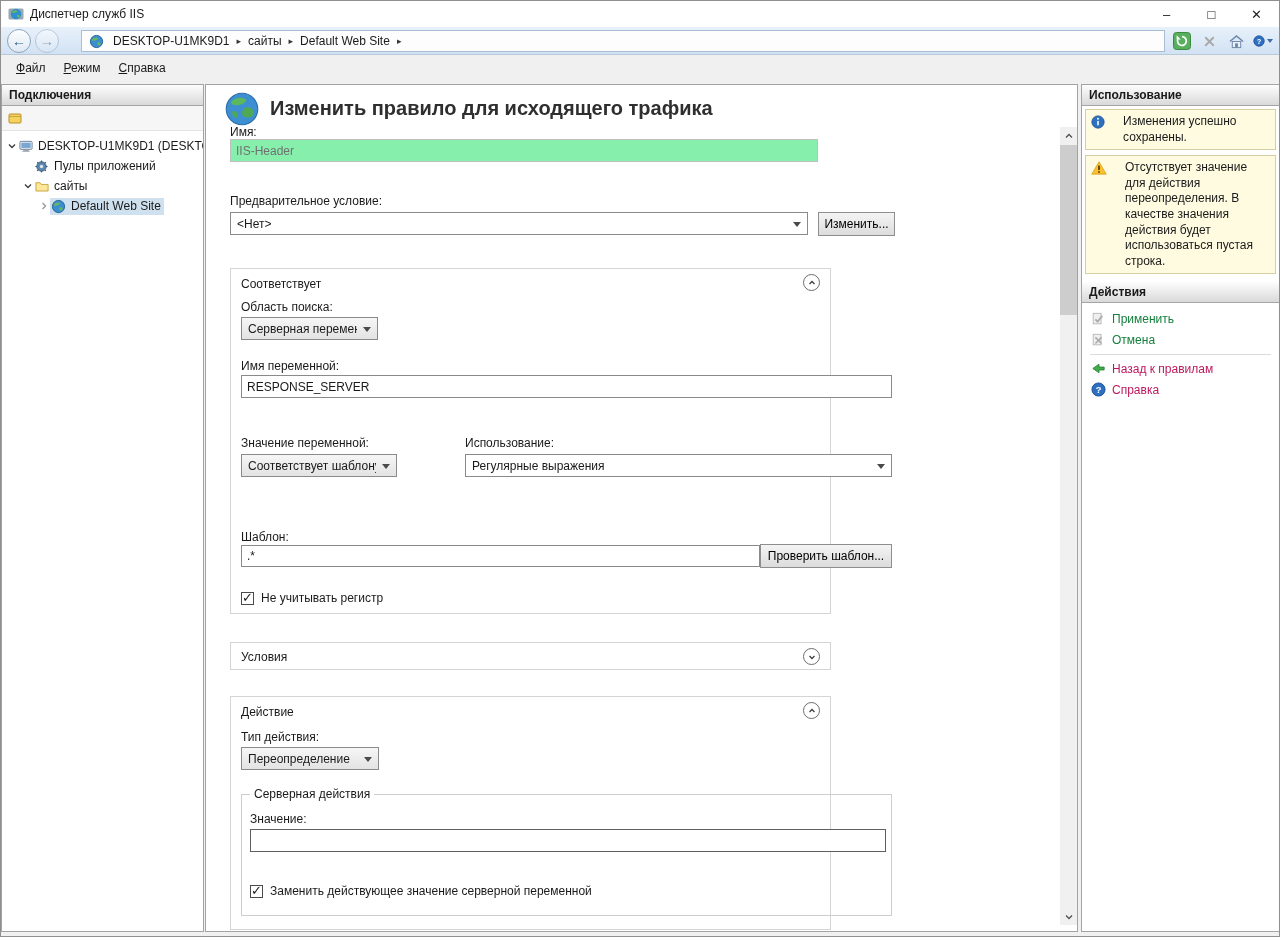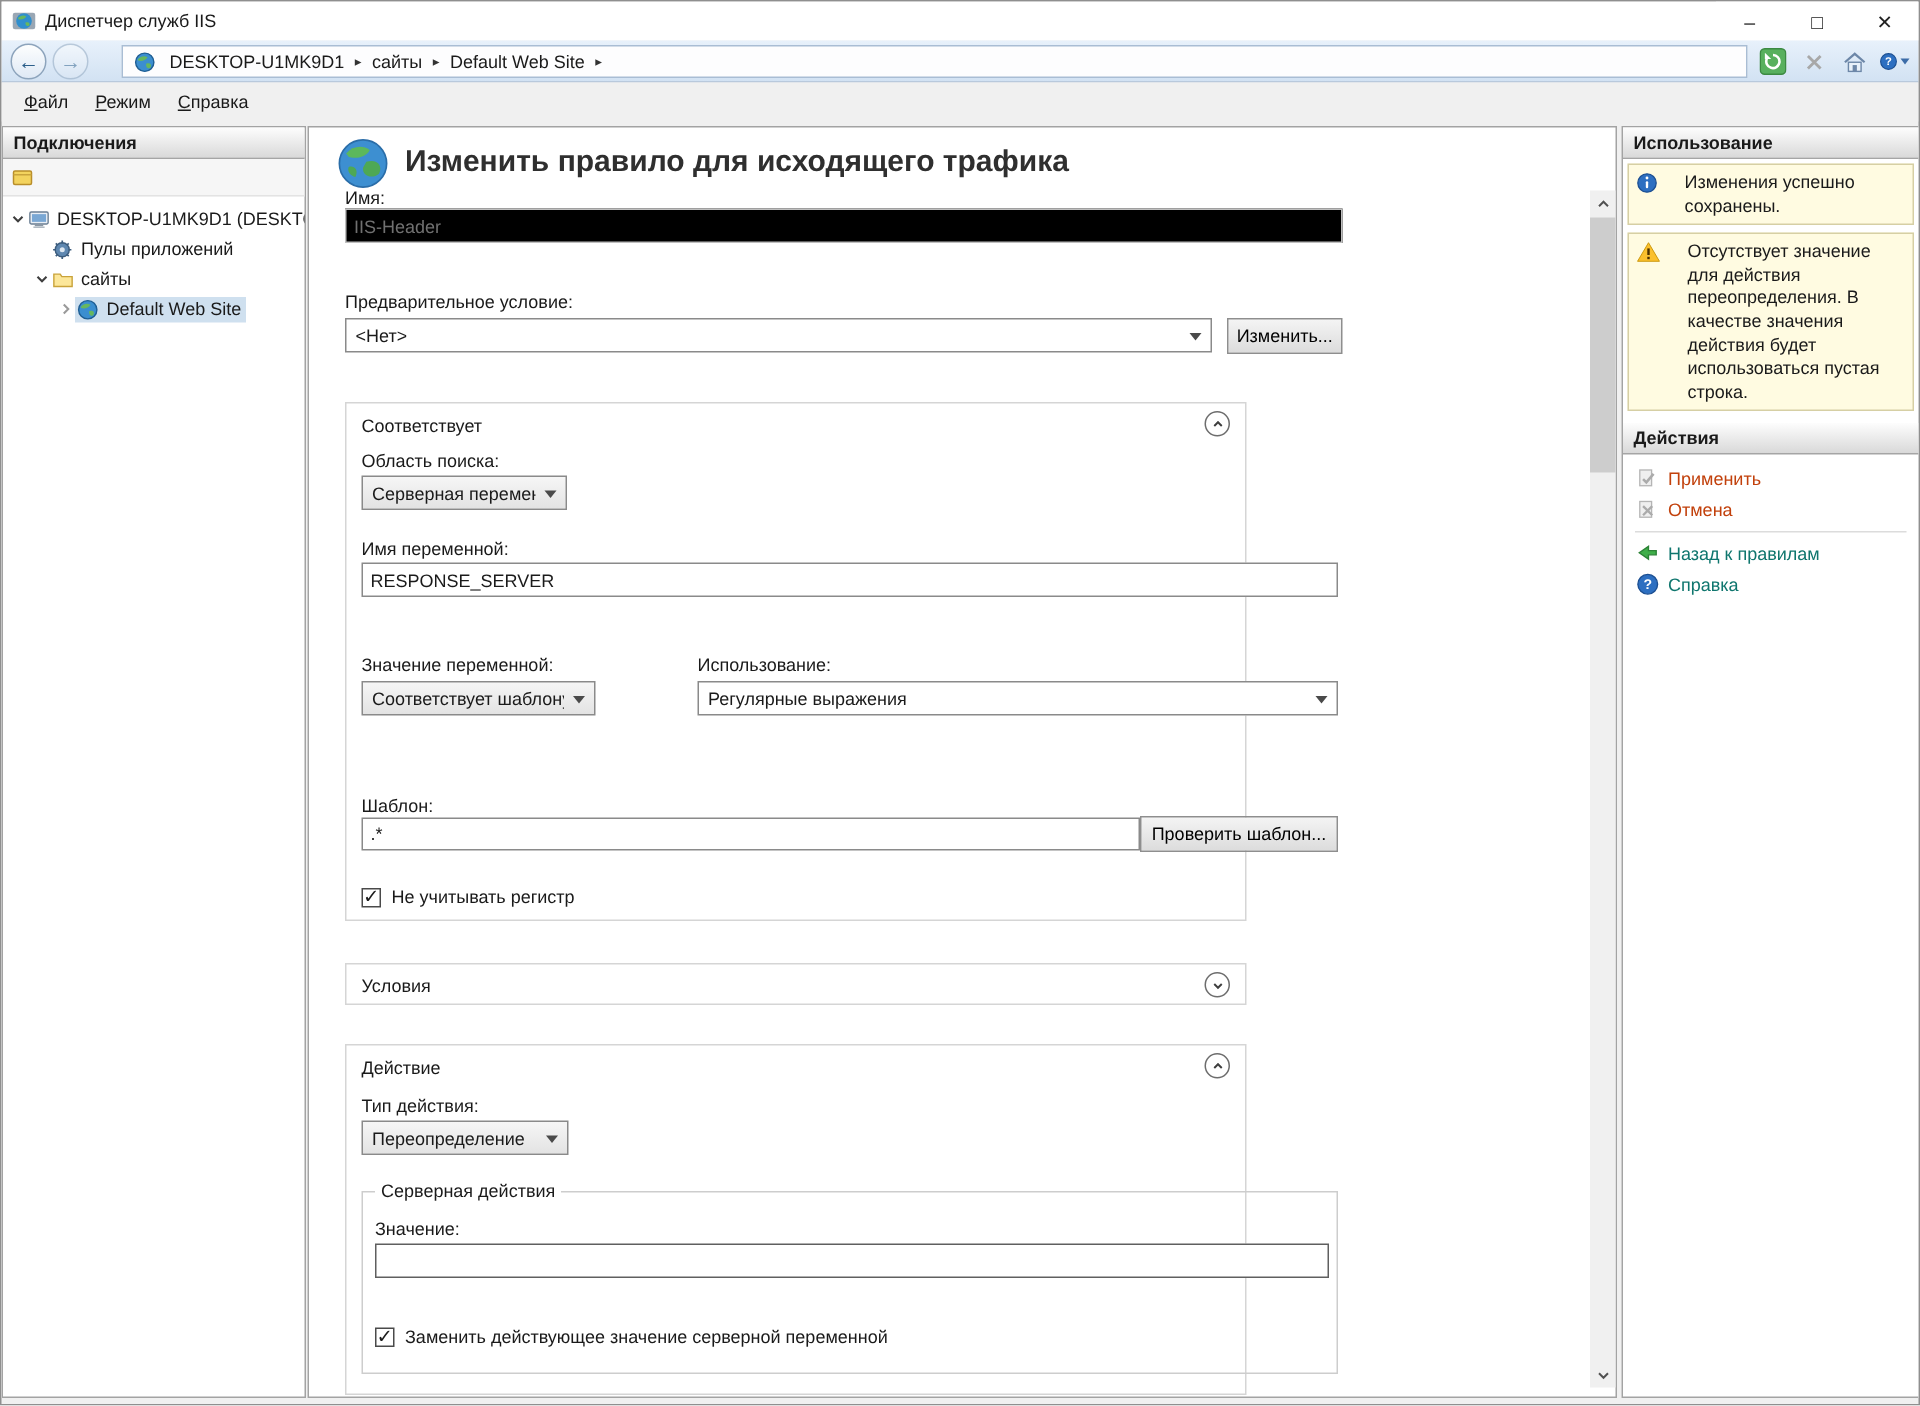--- a/index.html
+++ b/index.html
@@ -47,21 +47,21 @@
   .tree-icon{width:16px;height:15px;margin-right:4px;flex:0 0 auto}
   .tree-sel{display:inline-flex;align-items:center;background:#cfe0ef;padding:1px 3px 1px 1px}
 
   
   .main{position:absolute;left:204px;top:83px;width:873px;bottom:4px;background:#fff;border:1px solid #a3a3a3}
   .lbl{position:absolute;font-size:12px}
   #page-globe{position:absolute;left:18px;top:6px;width:36px;height:36px}
   #page-title{position:absolute;left:64px;top:12px;font-size:20px;color:#2f2f2f}
   .txt{position:absolute;height:23px;border:1px solid #8a8a8a;background:#fff;color:#1a1a1a;font:12px "Liberation Sans",sans-serif;padding:0 5px}
   #lbl-name{left:24px;top:40px}
-  #name-input{left:24px;top:54px;width:665px;background:#000000;color:#707070;border-color:#bfbfbf}
+  #name-input{left:24px;top:54px;width:588px;background:#86efac;color:#707070;border-color:#bfbfbf}
   #lbl-precond{left:24px;top:109px}
   .combo{position:absolute;border:1px solid #8a8a8a;background:#fff;display:flex;align-items:center;padding:0 20px 0 6px;overflow:hidden;white-space:nowrap}
   .combo.gray{background:linear-gradient(#f6f6f6,#e3e3e3)}
   .combo-text{overflow:hidden;white-space:nowrap}
   .combo-arrow{position:absolute;right:6px;top:50%;margin-top:-2px;width:0;height:0;border-left:4px solid transparent;border-right:4px solid transparent;border-top:5px solid #4a4a4a}
   #precond-combo{left:24px;top:127px;width:578px;height:23px}
   .btn{position:absolute;border:1px solid #8e8e8e;background:linear-gradient(#f4f4f4,#dcdcdc);display:flex;align-items:center;justify-content:center;font-size:12px}
   #edit-btn{left:612px;top:127px;width:77px;height:24px}
 
   .section{position:absolute;left:24px;width:601px;border:1px solid #d5d5d5;background:#fff}
@@ -104,22 +104,22 @@
   
   .right-panel{position:absolute;left:1080px;top:83px;width:199px;bottom:4px;background:#fff;border:1px solid #a3a3a3}
   .alert{margin:3px 3px 0 3px;border:1px solid #d6cfa4;background:#fffbe1;display:flex;gap:18px;padding:4px 5px;line-height:1.3}
   #alert-info{margin-top:3px;min-height:37px}
   #alert-warn{margin-top:5px;min-height:94px}
   .alert-icon{flex:0 0 auto;margin-top:1px}
   #actions-header{margin-top:8px}
   .actions-list{margin-top:5px}
   .action-row{height:21px;display:flex;align-items:center;gap:6px;padding-left:8px}
   .action-icon{width:16px;height:16px;display:flex;align-items:center;justify-content:center;flex:0 0 auto}
-  .disabled-text{color:#c2410c}
-  .link{color:#0f766e}
+  .disabled-text{color:#15803d}
+  .link{color:#be185d}
   .action-sep{height:1px;background:#dcdcdc;margin:4px 8px 3px 8px}
 </style>
 </head>
 <body>
 
 <div class="win">
 
   <div class="titlebar">
     <span class="app-icon">
       <svg viewBox="0 0 16 16" width="16" height="16">

